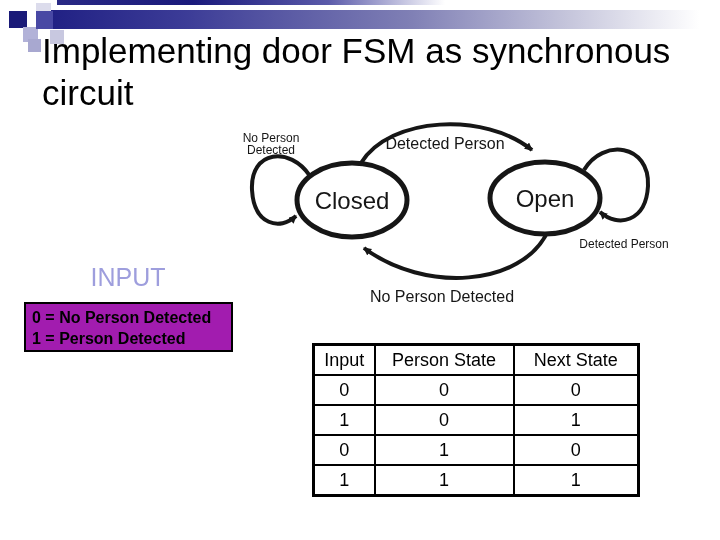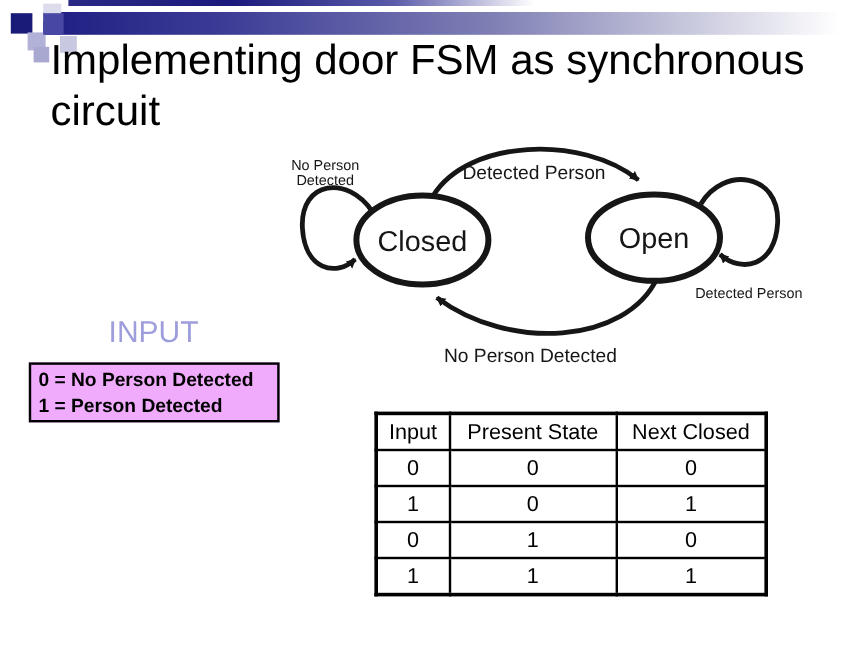--- a/index.html
+++ b/index.html
@@ -32,21 +32,21 @@
   .fsm-svg{position:absolute;left:228px;top:103px;}
   .fsm-svg text{font-family:"Liberation Sans",sans-serif;fill:#161616;}
   
   .legend-heading{
     position:absolute;width:150px;text-align:center;
     font-size:25px;color:#9e9edd;
   }
   .input-heading{left:53px;top:263px;}
   .state-heading{left:51px;top:387px;}
   .legend-box{
-    position:absolute;border:2px solid #000;background:#f0abfc;
+    position:absolute;border:2px solid #000;background:#a21caf;
     font-size:16px;font-weight:bold;line-height:21px;white-space:pre-line;
     padding:3px 15px 0 6px;box-sizing:border-box;
   }
   .input-box{left:24px;top:302px;width:209px;height:50px;}
   .state-box{left:53px;top:422px;width:149px;height:51px;}
   
   .truth-table{
     position:absolute;left:312px;top:343px;width:325px;
     border-collapse:collapse;table-layout:fixed;
     border:3px solid #000;font-size:18px;
@@ -107,22 +107,22 @@
 
   <table class="truth-table">
     <colgroup>
       <col style="width:61px">
       <col style="width:139px">
       <col style="width:125px">
     </colgroup>
     <thead>
       <tr>
         <th>Input</th>
-        <th>Present State</th>
-        <th>Next Closed</th>
+        <th>Person State</th>
+        <th>Next State</th>
       </tr>
     </thead>
     <tbody>
       <tr>
         <td>0</td>
         <td>0</td>
         <td>0</td>
       </tr>
       <tr>
         <td>1</td>

